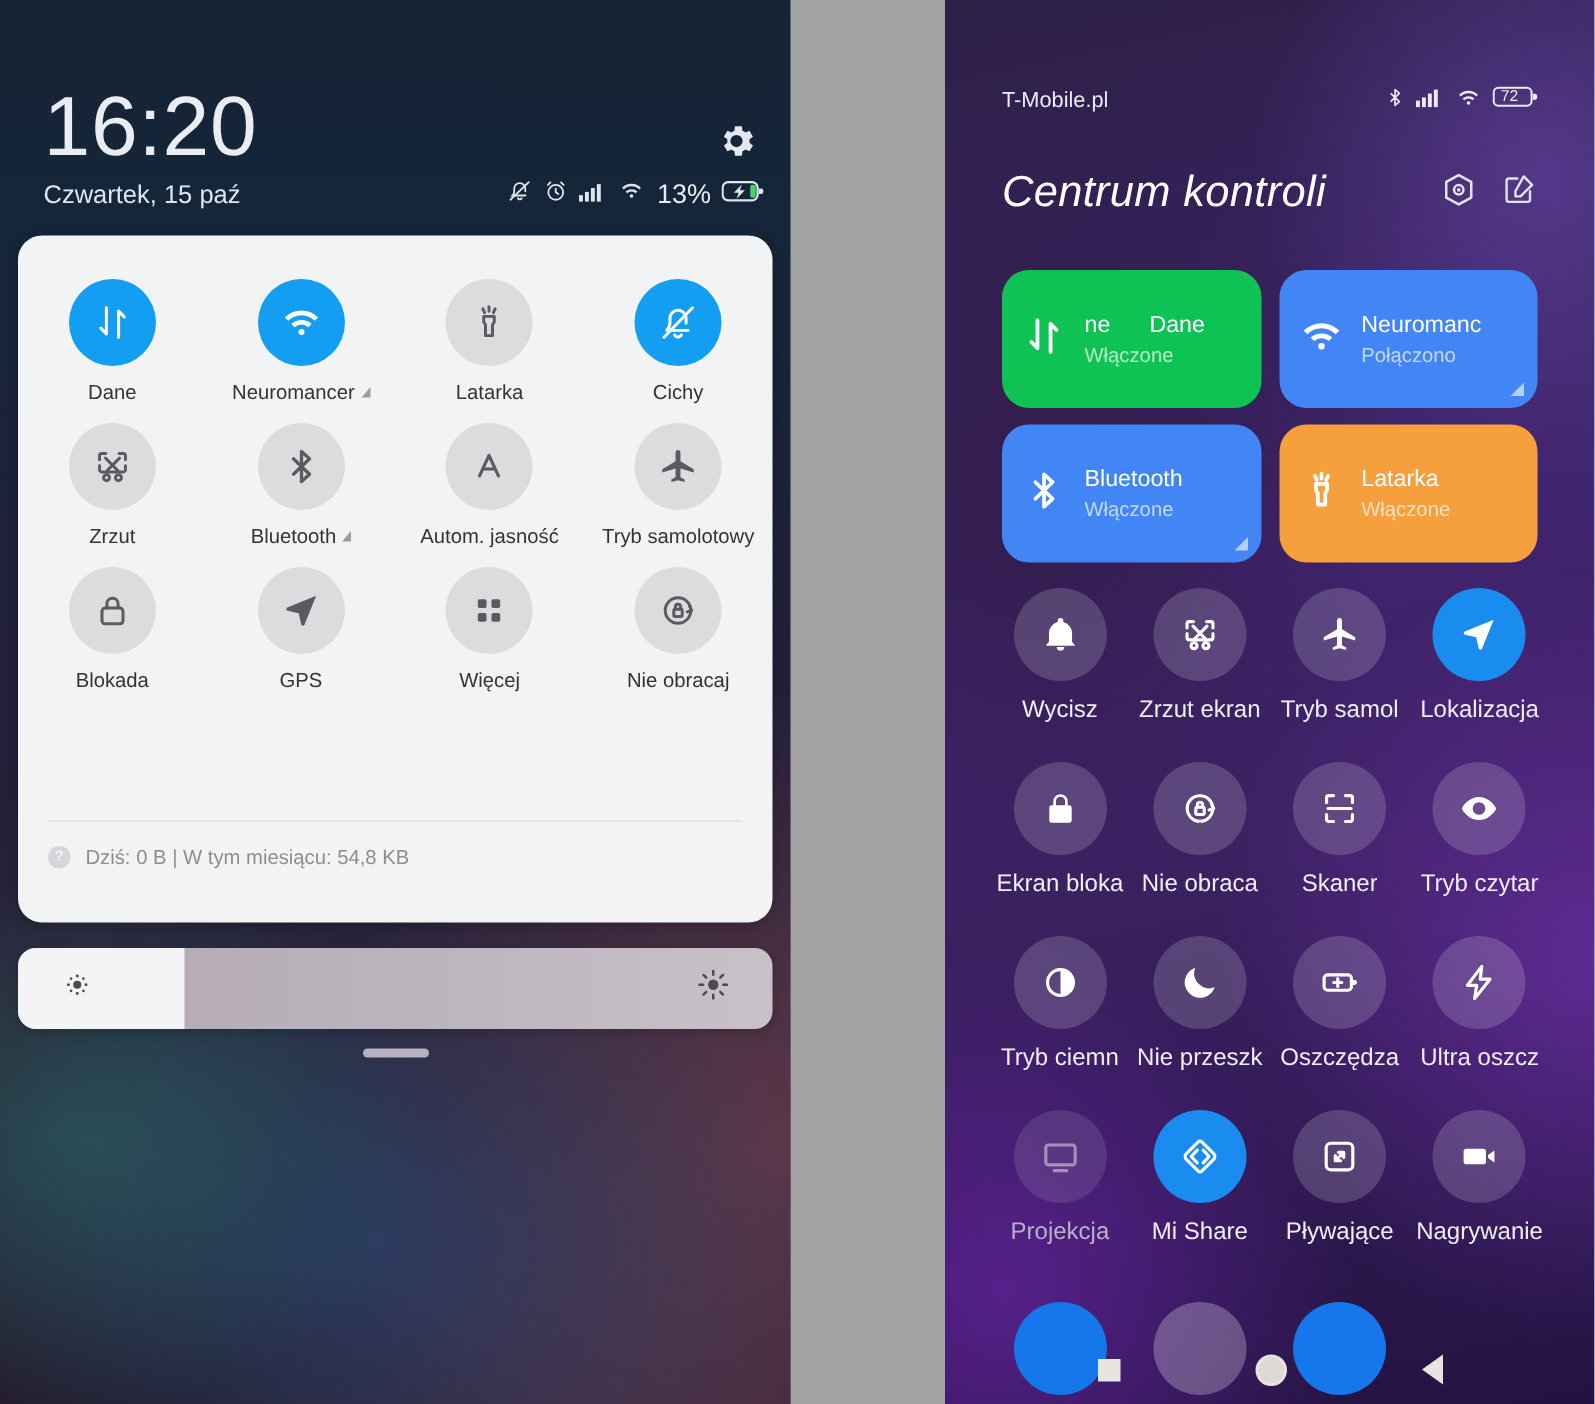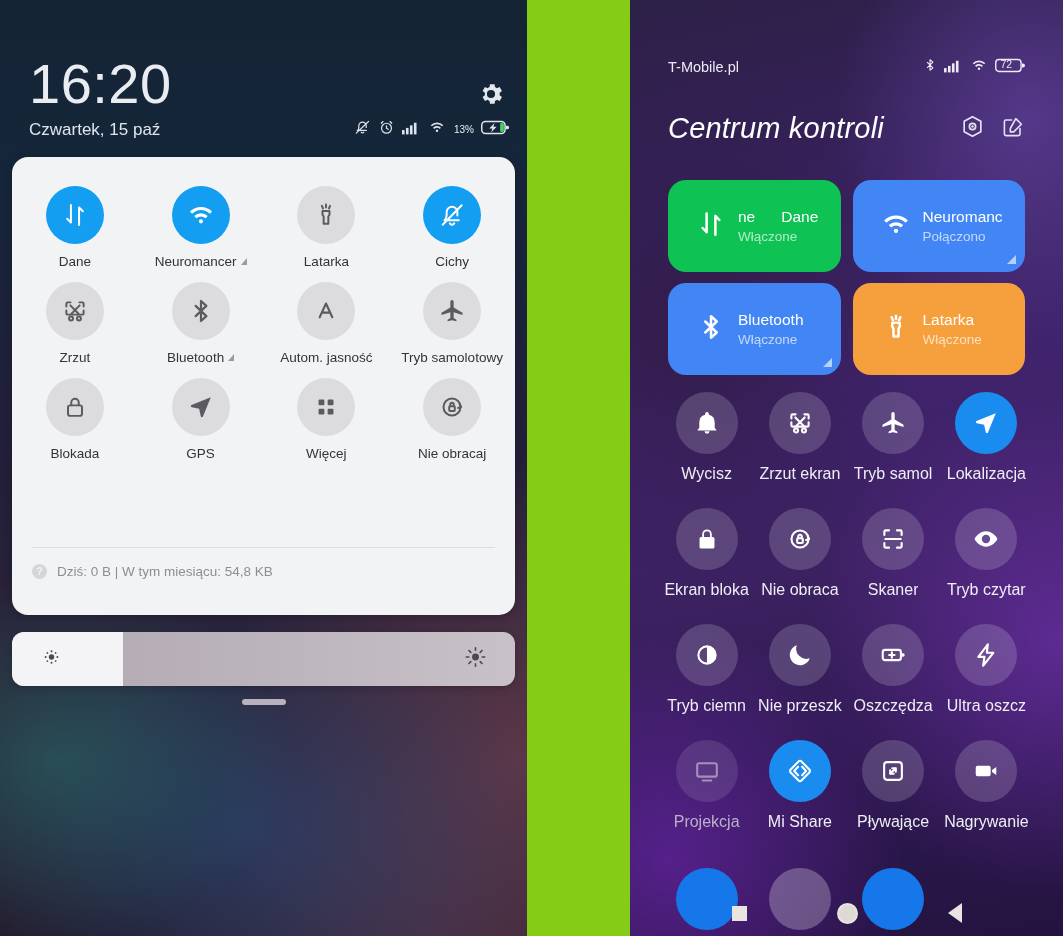--- a/index.html
+++ b/index.html
@@ -1,18 +1,18 @@
 <!DOCTYPE html>
 <html><head>
 <meta charset="utf-8">
 <style>
   * { margin:0; padding:0; box-sizing:border-box; }
   html,body { width:1063px; height:936px; overflow:hidden; background:#ffffff;
               font-family:"Liberation Sans", sans-serif; }
-  .stage { position:relative; width:1063px; height:936px; background:#84cc16; }
+  .stage { position:relative; width:1063px; height:936px; background:#a3a3a3; }
 
   
   .left-panel{
     position:absolute; left:0; top:0; width:527px; height:936px; overflow:hidden;
     background:
       radial-gradient(ellipse 330px 260px at 60px 760px, rgba(40,110,105,.55), rgba(40,110,105,0) 70%),
       radial-gradient(ellipse 420px 330px at 250px 830px, rgba(42,78,130,.55), rgba(42,78,130,0) 70%),
       radial-gradient(ellipse 430px 420px at 520px 760px, rgba(126,70,86,.60), rgba(126,70,86,0) 72%),
       radial-gradient(ellipse 420px 330px at 430px 980px, rgba(100,60,90,.45), rgba(100,60,90,0) 72%),
       linear-gradient(180deg,#152434 0%, #15263a 16%, #231f3a 48%, #2a2238 70%, #241c2c 100%);
@@ -25,21 +25,21 @@
     color:#e9edf2; letter-spacing:.5px; line-height:62px;
   }
   .l-date{
     position:absolute; left:29px; top:120px; font-size:17px; color:#dfe5ec; font-weight:400;
   }
   .l-gear{ position:absolute; right:22px; top:80px; width:28px; height:28px; cursor:pointer; }
   .l-sysicons{
     position:absolute; right:18px; top:118px; display:flex; align-items:center; gap:7px;
     color:#dfe5ec;
   }
-  .l-sysicons .pct{ font-size:10px; color:#e6ebf1; margin-left:1px; }
+  .l-sysicons .pct{ font-size:18px; color:#e6ebf1; margin-left:1px; }
 
   
   .qs-card{
     position:absolute; left:12px; top:157px; width:503px; height:458px;
     background:#f2f3f5; border-radius:16px; box-shadow:0 2px 10px rgba(0,0,0,.22);
   }
   .qs-grid{ position:absolute; left:0; top:16px; width:503px; }
   .qs-row{ display:flex; }
   .qs-cell{
     width:125.75px; display:flex; flex-direction:column; align-items:center;
@@ -103,21 +103,21 @@
     align-items:center; justify-content:space-between;font-style:italic;
   }
   .r-head h1{ font-size:29px; font-weight:400; color:#ffffff; letter-spacing:.2px; }
   .r-head-actions{ display:flex; align-items:center; gap:16px; }
 
   
   .cards{ position:absolute; left:38px; top:180px; width:357px;
           display:grid; grid-template-columns:1fr 1fr; gap:11px 12px; }
   .card{
     height:92px; border-radius:18px; position:relative; display:flex; align-items:center;
-    padding-left:28px; gap:12px; cursor:pointer; overflow:hidden;
+    padding-left:13px; gap:12px; cursor:pointer; overflow:hidden;
   }
   .card .ctext{ display:flex; flex-direction:column; justify-content:center; overflow:hidden; }
   .card .ct1{ font-size:15.5px; color:#ffffff; white-space:nowrap; line-height:21px; }
   .card .ct2{ font-size:13.5px; color:rgba(255,255,255,.68); white-space:nowrap; line-height:19px; }
   .card .corner{
     position:absolute; right:9px; bottom:8px; width:0;height:0;
     border-left:9px solid transparent; border-bottom:9px solid rgba(255,255,255,.62);
   }
   .marq{ display:flex; gap:26px; }
 

